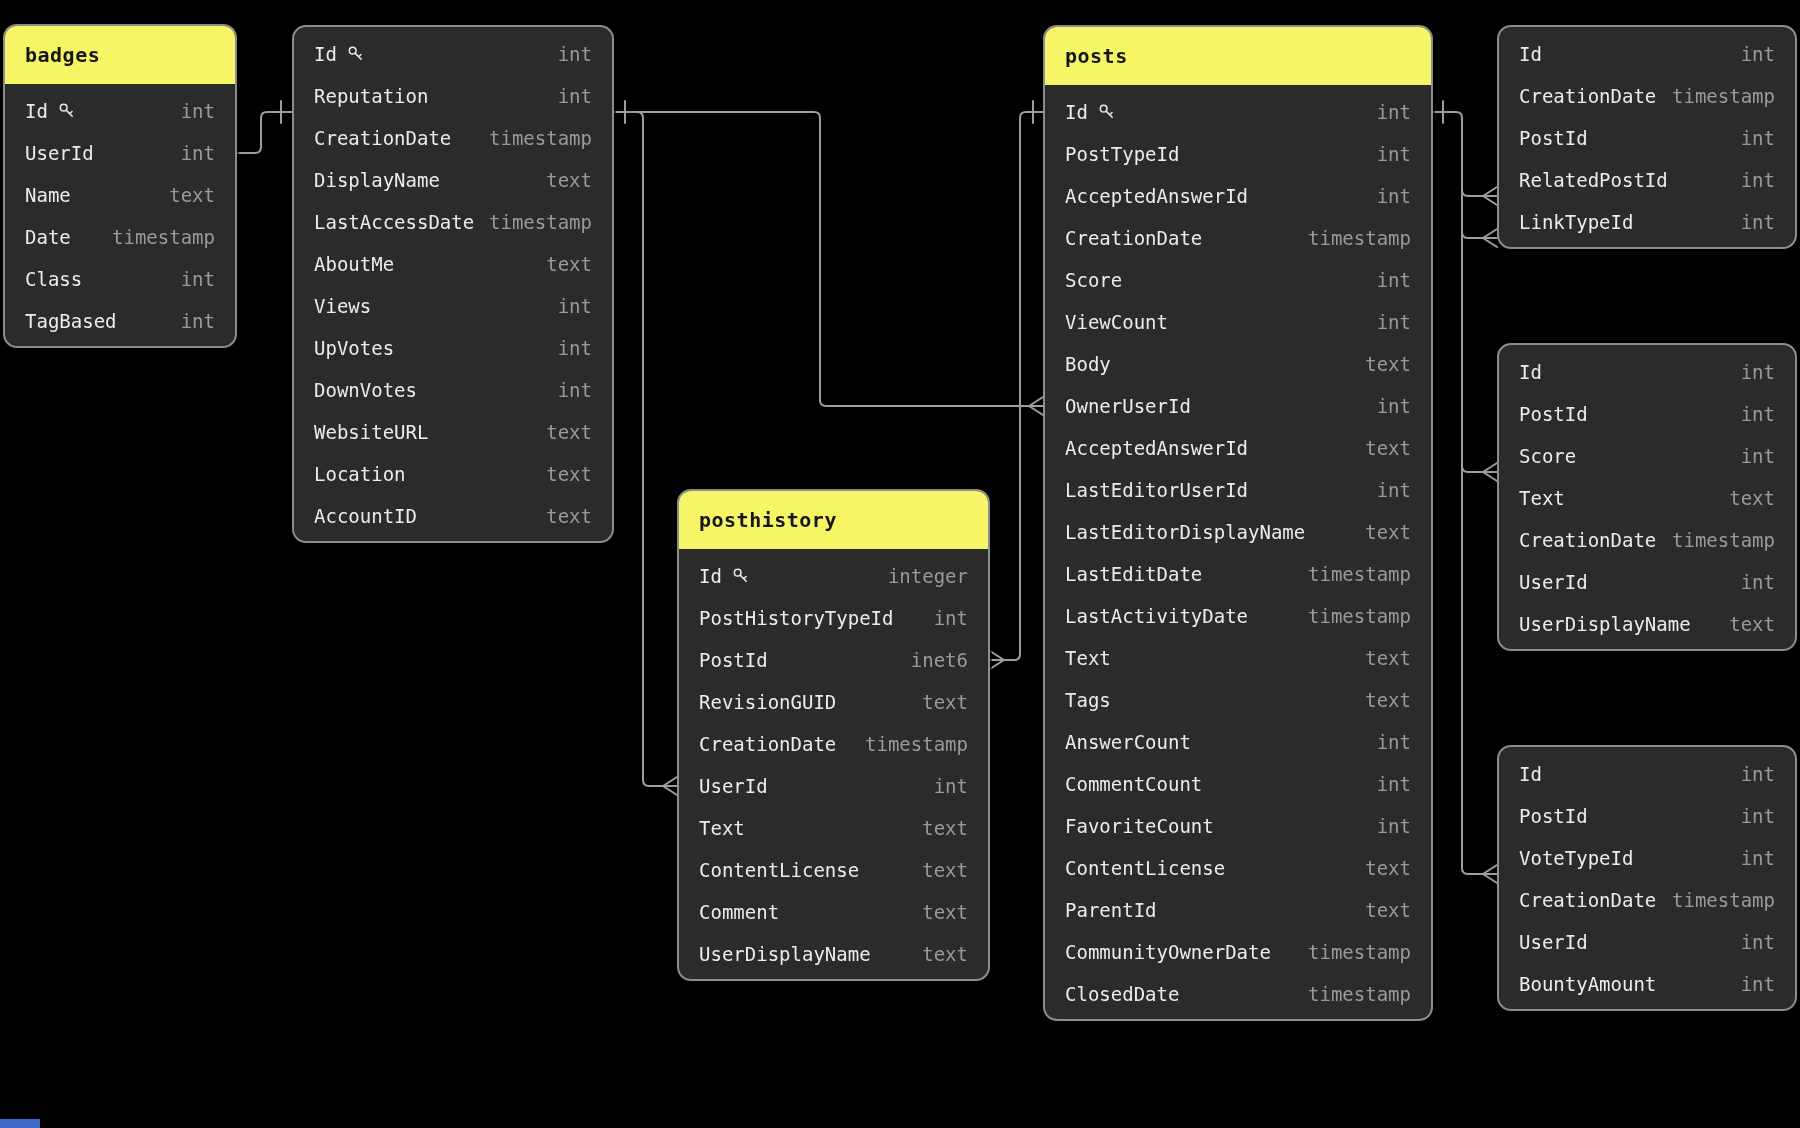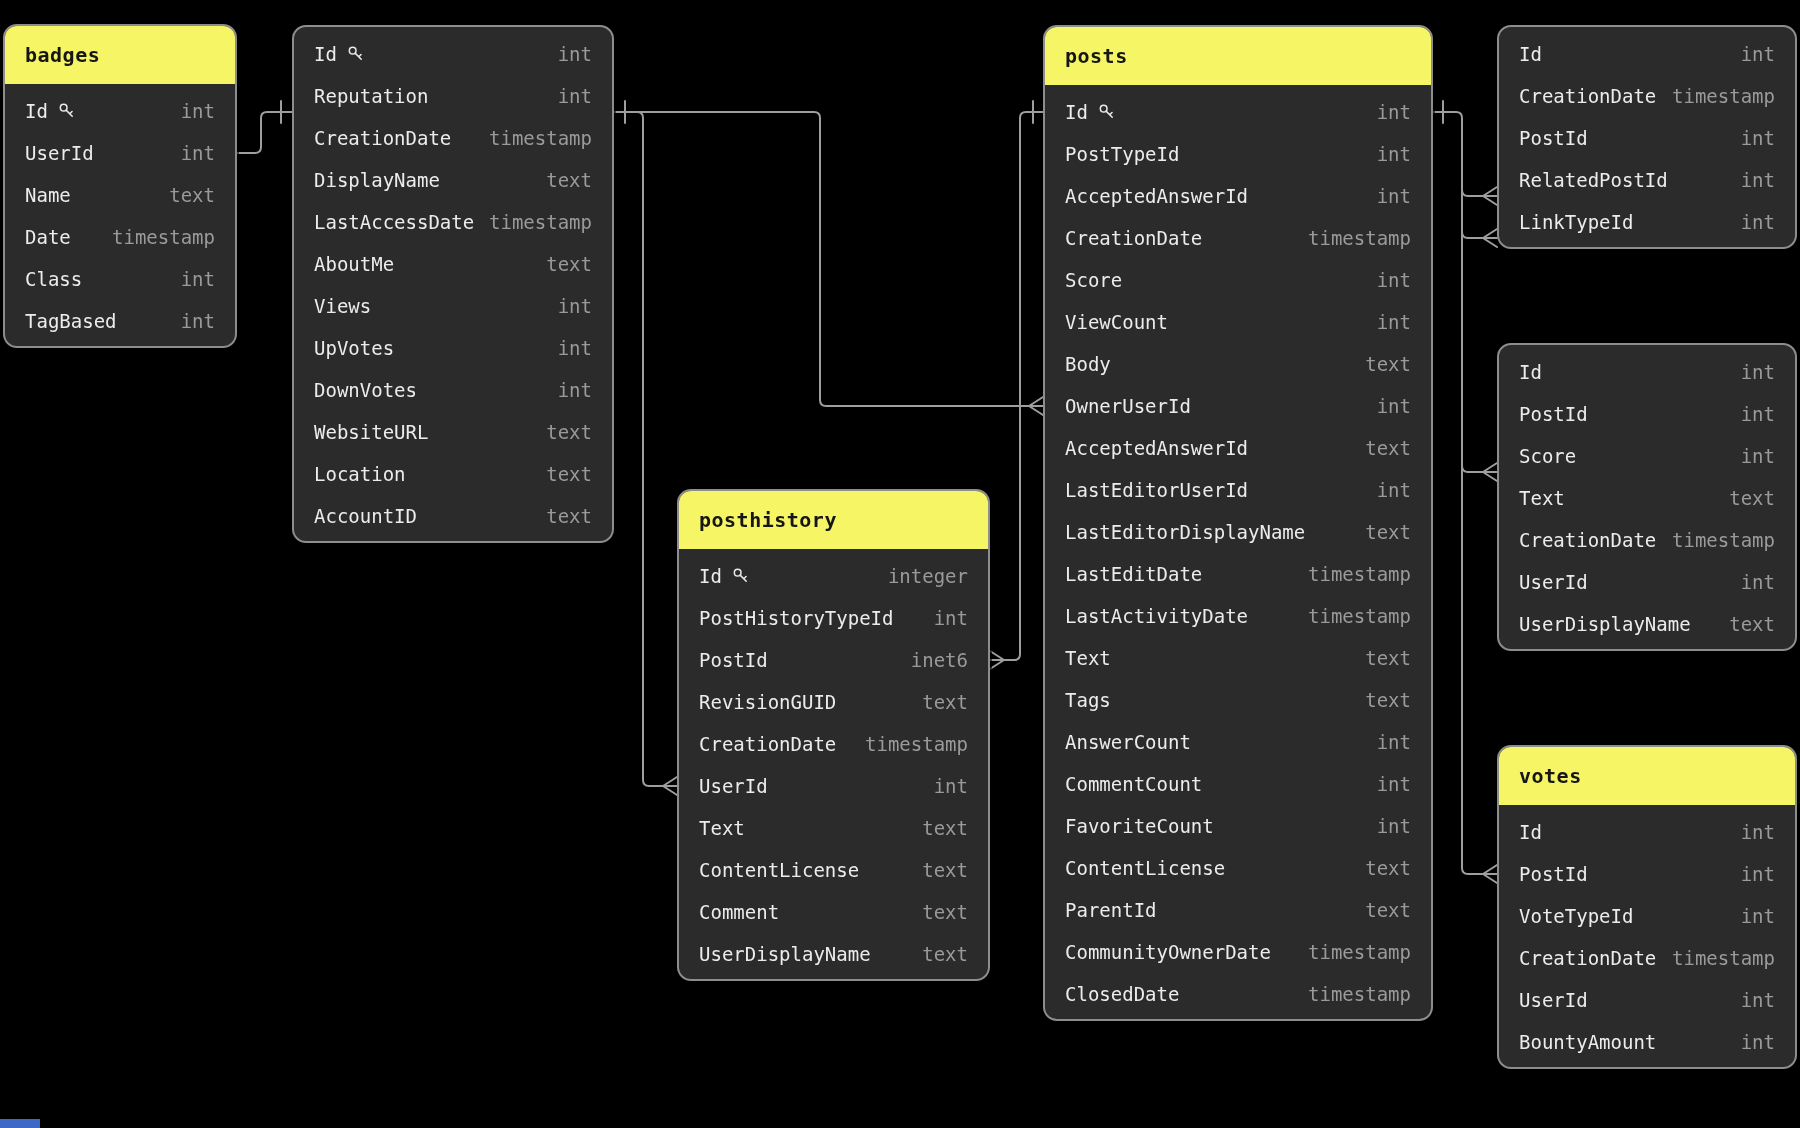--- a/index.html
+++ b/index.html
@@ -466,23 +466,20 @@
         </div>
         <div class="field-row">
           <span class="field-name-wrap">
             <span class="field-name">UserDisplayName</span>
           </span>
           <span class="field-type">text</span>
         </div>
       </div>
     </div>
     <div class="table-card" style="left: 1497px; top: 745px; width: 300px;">
-      <div class="card-header">
-        <span class="card-title">votes</span>
-      </div>
       <div class="card-body">
         <div class="field-row">
           <span class="field-name-wrap">
             <span class="field-name">Id</span>
           </span>
           <span class="field-type">int</span>
         </div>
         <div class="field-row">
           <span class="field-name-wrap">
             <span class="field-name">PostId</span>

